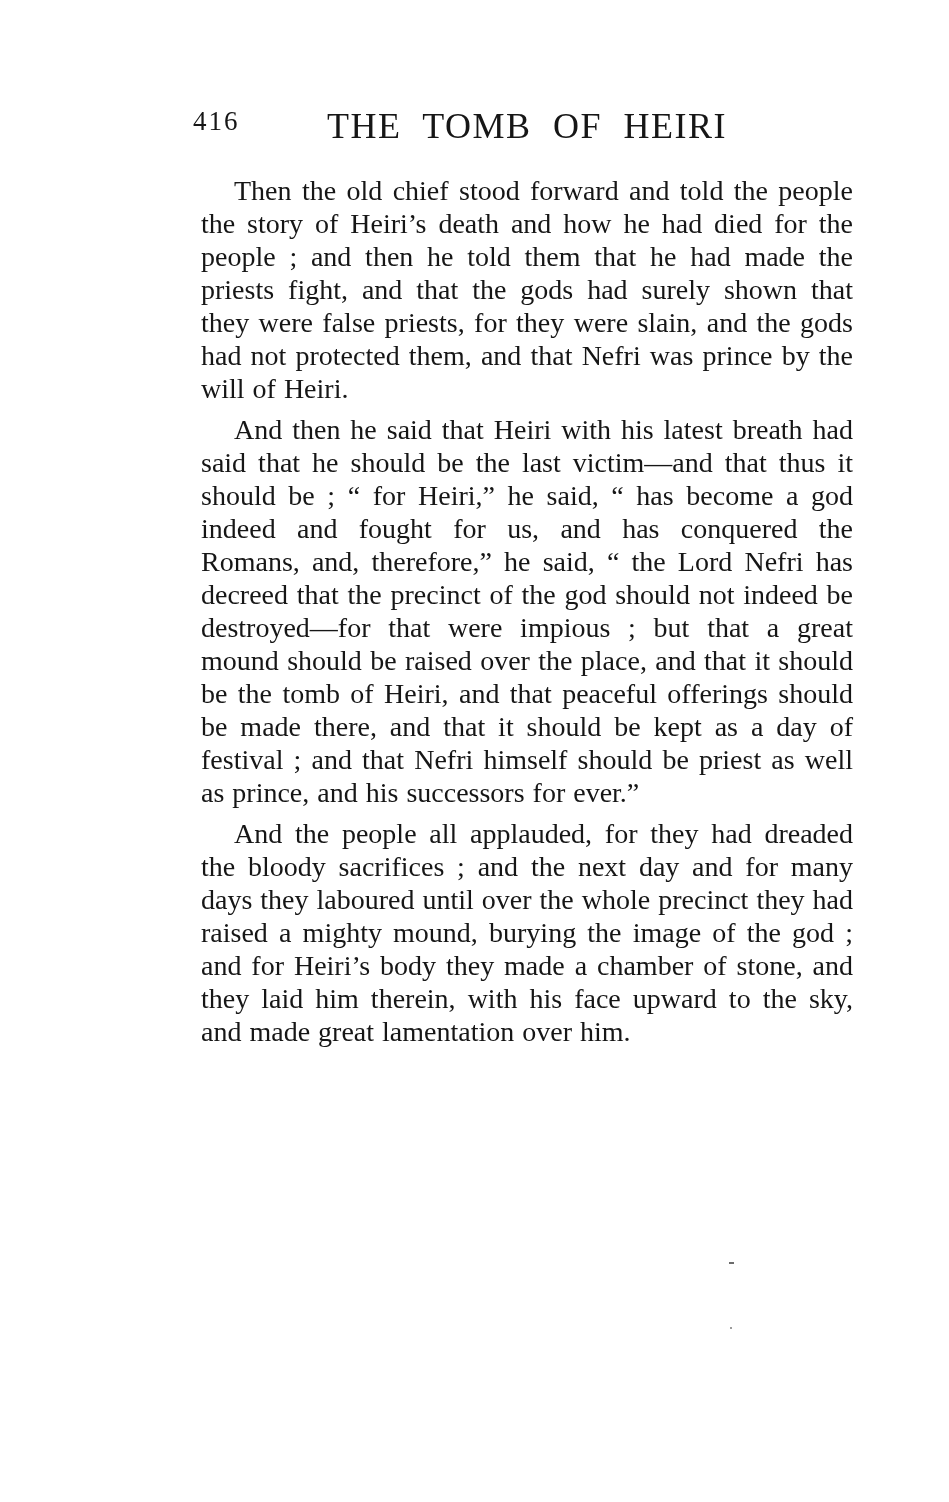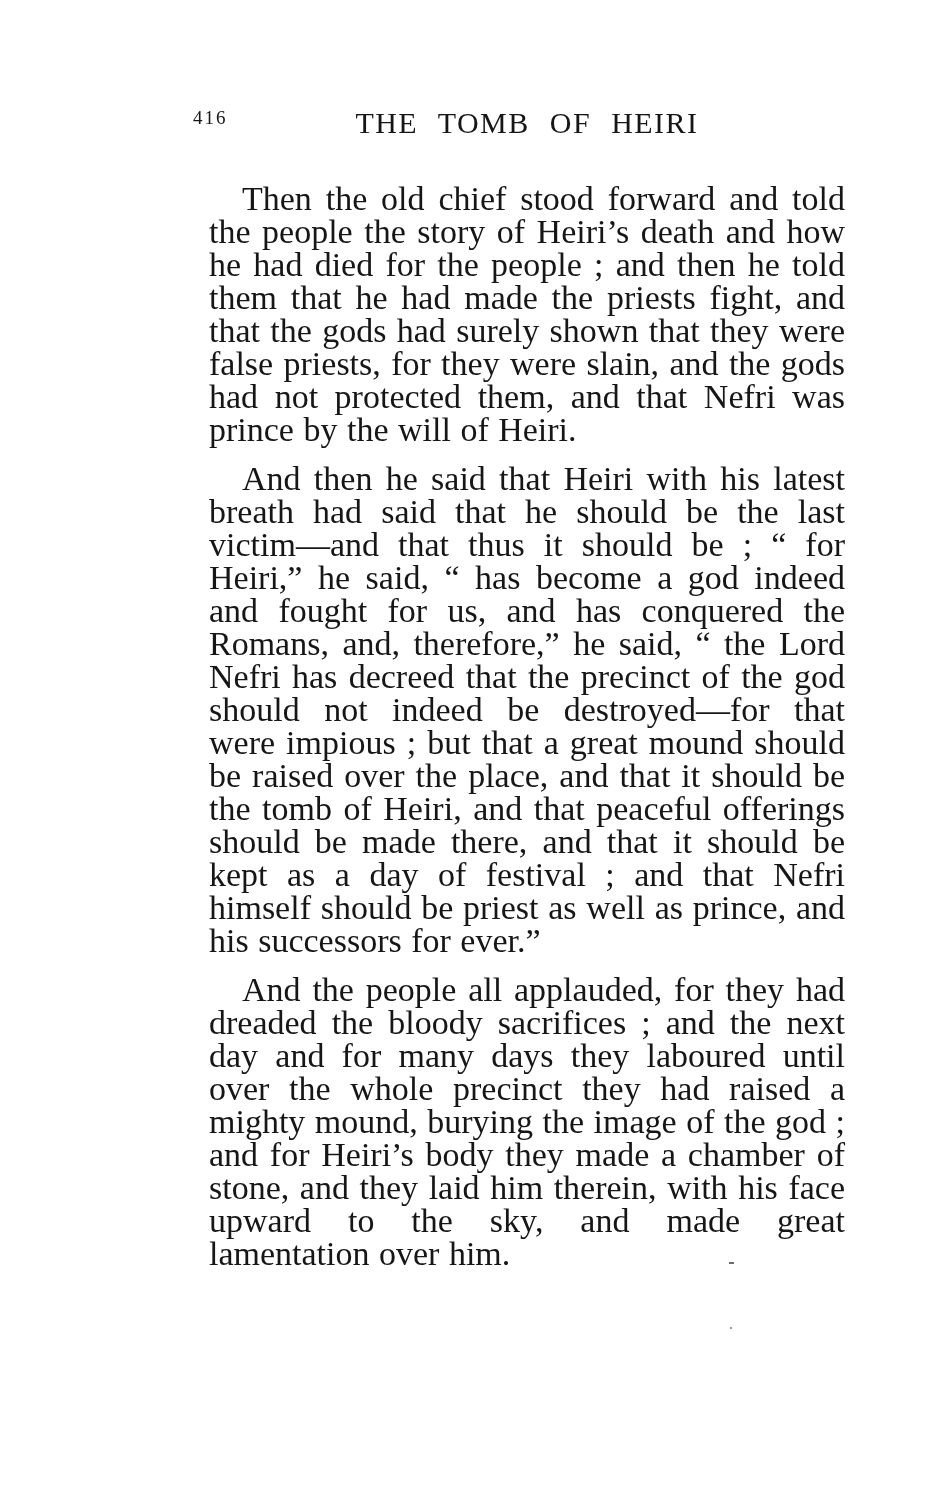--- a/index.html
+++ b/index.html
@@ -22,47 +22,47 @@
     position: absolute;
     left: 193px;
     top: 106px;
     width: 668px;
     height: 36px;
   }
   .page-number {
     position: absolute;
     left: 0;
     top: 2px;
-    font-size: 19px;
+    font-size: 27px;
     letter-spacing: 2px;
     line-height: 1;
   }
   .running-title {
     position: absolute;
     left: 0;
     top: 2px;
     width: 100%;
     text-align: center;
-    font-size: 30px;
+    font-size: 36px;
     letter-spacing: 1.5px;
     word-spacing: 11px;
     line-height: 1;
     white-space: nowrap;
   }
   
   .body-text {
     position: absolute;
     left: 193px;
     top: 166px;
     width: 668px;
   }
   .body-text p {
-    margin: 16px;
+    margin: 8px;
     padding: 0;
-    font-size: 34px;
+    font-size: 28px;
     line-height: 33px;
     text-align: justify;
     text-indent: 33px;
     word-spacing: 1px;
   }
   
   .speck {
     position: absolute;
     background: #3a3a3a;
     opacity: 0.75;

